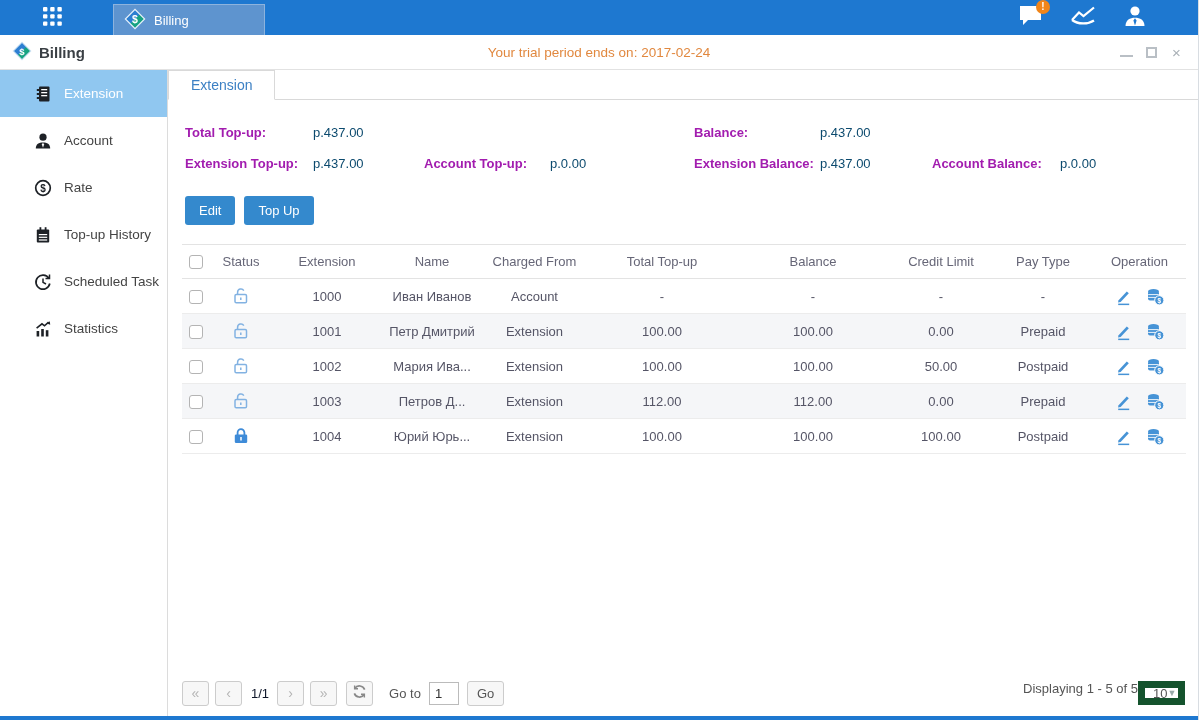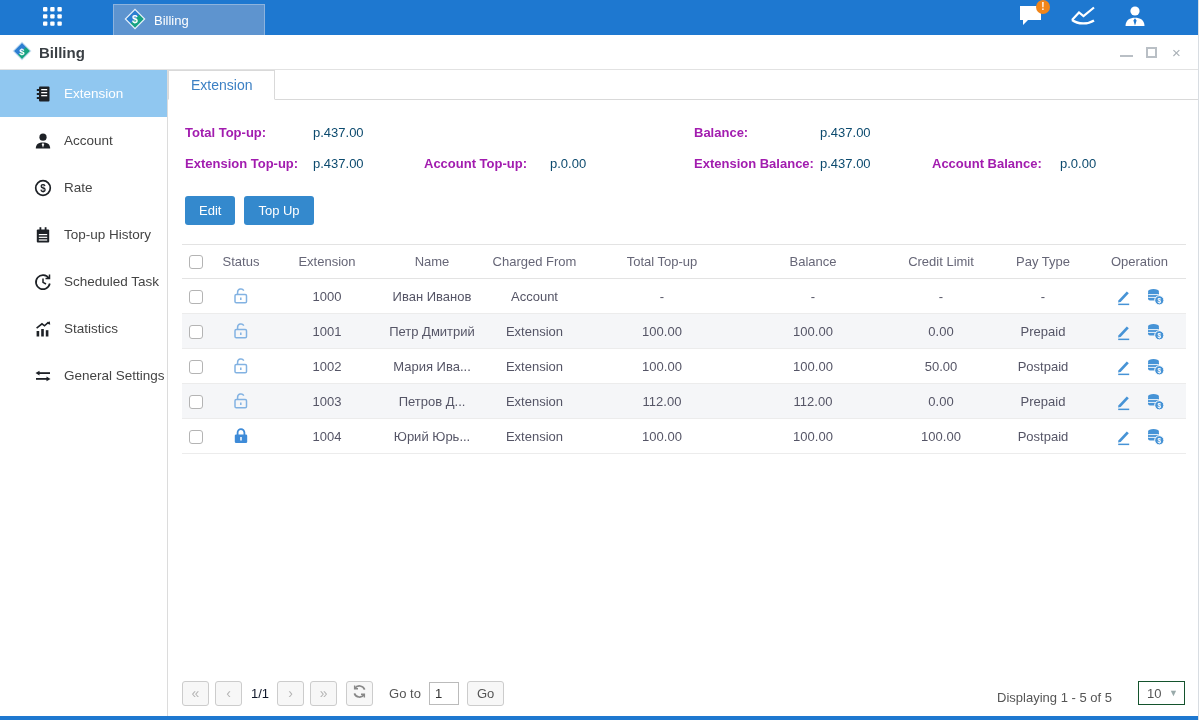--- a/index.html
+++ b/index.html
@@ -66,23 +66,23 @@
   .spacer { flex:1 1 auto; }
 
   
   .pagination { flex:0 0 auto; height:30px; margin:0 13px 8px 14px; display:flex; align-items:center; }
   .pg-btn { width:27px; height:25px; border:1px solid #ccc; background:#f7f7f7; border-radius:3px; color:#b5b5b5; font-size:14px; display:flex; align-items:center; justify-content:center; margin-right:6px; cursor:pointer; }
   .pg-btn.refresh { color:#888; margin-left:3px; }
   .pg-text { color:#0f172a; margin:0 8px 0 3px; font-size:13px; }
   .goto-label { color:#555; margin:0 8px 0 10px; }
   .goto-input { width:30px; height:23px; border:1px solid #bbb; font-size:13px; font-family:inherit; padding-left:5px; color:#333; }
   .go-btn { height:25px; border:1px solid #ccc; background:#f7f7f7; border-radius:3px; color:#555; font-size:13px; font-family:inherit; padding:0 9px; margin-left:8px; cursor:pointer; }
-  .pg-right { margin-left:auto; display:flex; align-items:flex-end; gap:26px; }
+  .pg-right { margin-left:auto; display:flex; align-items:flex-start; gap:0; }
   .displaying { color:#555; font-size:13px; }
-  .size-select { width:47px; height:24px; border:1px solid #14532d; display:flex; align-items:center; justify-content:space-between; padding:0 6px 0 8px; color:#555; cursor:pointer; background:#fff; }
+  .size-select { width:47px; height:24px; border:7px solid #14532d; display:flex; align-items:center; justify-content:space-between; padding:0 6px 0 8px; color:#555; cursor:pointer; background:#fff; }
   .size-caret { color:#9aa; font-size:9px; }
 
   .bottom-strip { height:4px; background:#1e78d0; flex:0 0 auto; }
 </style>
 </head>
 <body>
 
 <div class="screen">
 
   <div class="topbar">
@@ -141,20 +141,21 @@
               <circle cx="13" cy="8" r="4.6" fill="#fff"></circle>
               <path d="M3.5 23 c0-6 4.5-8.2 9.5-8.2 s9.5 2.2 9.5 8.2 z" fill="#fff"></path>
               <path d="M13 15.2 l-1.6 2.4 1.6 5 1.6-5 z" fill="#1e78d0"></path>
             </svg>
         </span>
       </div>
     </div>
   </div>
 
   <div class="titlebar">
+    <div class="trial-msg">Your trial period ends on: 2017-02-24</div>
     <div class="title-left">
       <span>
         <svg width="20" height="20" viewBox="0 0 22 22">
             <defs>
               <linearGradient id="dg2" x1="0" y1="0" x2="1" y2="0">
                 <stop offset="0.45" stop-color="#2d7fd2"></stop>
                 <stop offset="0.55" stop-color="#17a382"></stop>
               </linearGradient>
             </defs>
             <rect x="4.2" y="4.2" width="13.6" height="13.6" transform="rotate(45 11 11)" fill="url(#dg2)" stroke="#cfe2f4" stroke-width="1.2"></rect>
@@ -237,31 +238,20 @@
         <span class="side-icon">
           <svg width="18" height="18" viewBox="0 0 18 18">
               <rect x="2.6" y="11" width="2.6" height="5.5" fill="#1d2126"></rect>
               <rect x="7.2" y="9" width="2.6" height="7.5" fill="#1d2126"></rect>
               <rect x="11.8" y="10.2" width="2.6" height="6.3" fill="#1d2126"></rect>
               <path d="M2.6 8.2 L8 3.8 L10.5 5.8 L14.6 2.2" fill="none" stroke="#1d2126" stroke-width="1.6"></path>
               <path d="M15.8 1.2 l0.4 3.6 -3.4-1.2 z" fill="#1d2126"></path>
             </svg>
         </span>
         <span>Statistics</span>
-      </div>
-      <div class="side-item">
-        <span class="side-icon">
-          <svg width="18" height="18" viewBox="0 0 18 18">
-              <rect x="4" y="5.2" width="12" height="1.8" fill="#1d2126"></rect>
-              <path d="M5 6.1 L1.5 6.1 M1.5 6.1 l4-2.4 v4.8 z" fill="#1d2126"></path>
-              <rect x="2" y="11" width="12" height="1.8" fill="#1d2126"></rect>
-              <path d="M16.5 11.9 l-4-2.4 v4.8 z" fill="#1d2126"></path>
-            </svg>
-        </span>
-        <span>General Settings</span>
       </div>
     </aside>
 
     <section class="content">
 
       <div class="tabstrip">
         <div class="tab">Extension</div>
       </div>
 
       <div class="summary">

